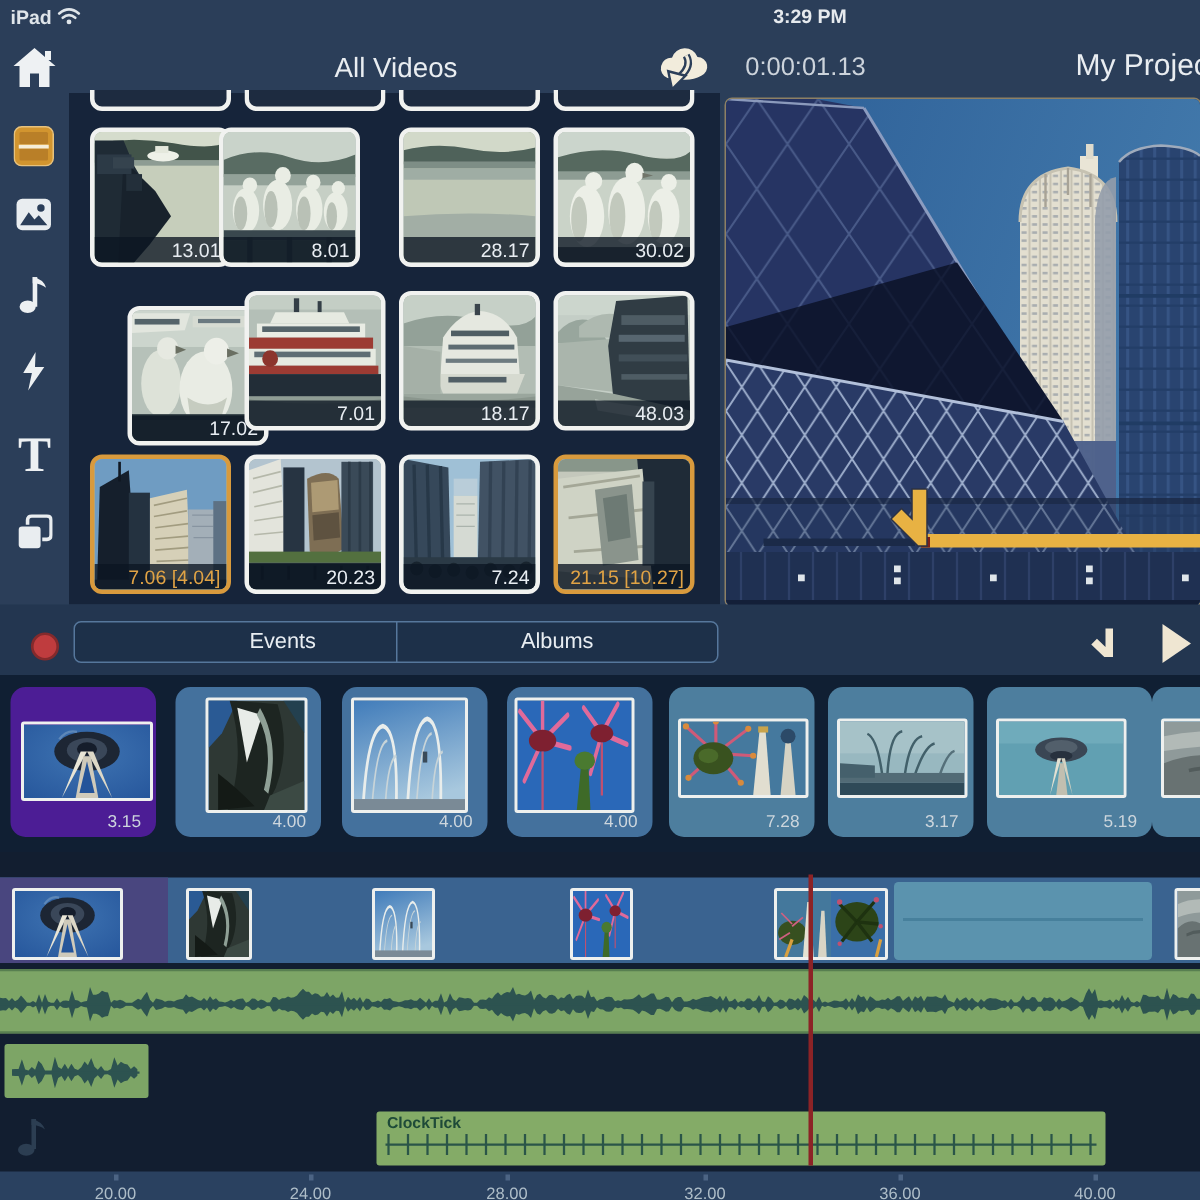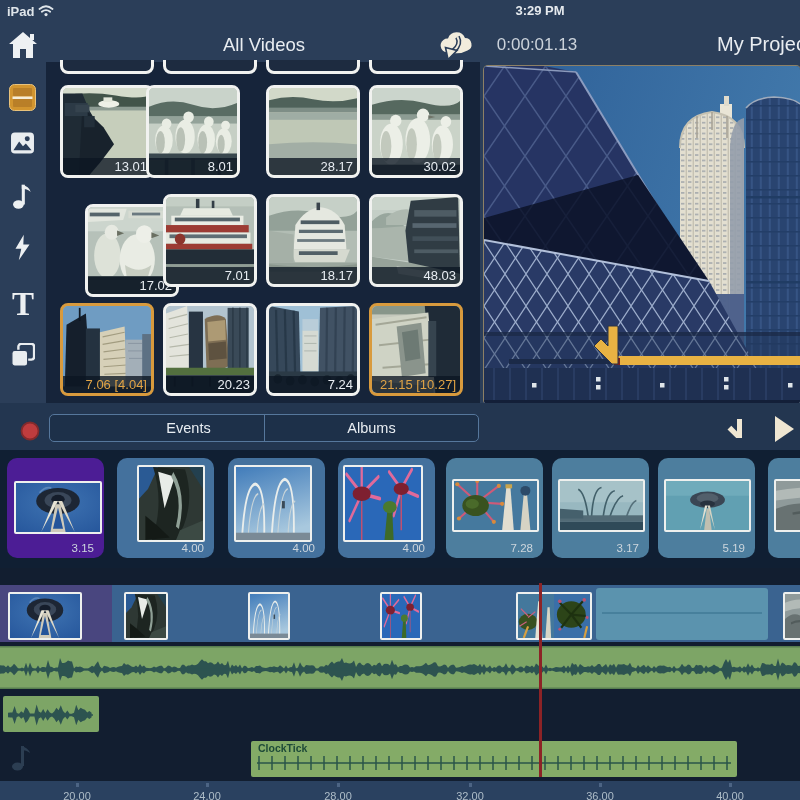--- a/index.html
+++ b/index.html
@@ -591,21 +591,21 @@
             <path d="M60,44 Q68,20 76,18"></path>
 </g>
 <path d="M80,44 Q86,26 92,24" stroke="#55707a" stroke-width="2" fill="none"></path>
 <rect y="42" width="100" height="8" fill="#526b76"></rect>
 <rect y="50" width="100" height="10" fill="#2f4a58"></rect>
 <path d="M0,34 L28,36 L28,46 L0,46 Z" fill="#45606c"></path>
 </svg>
       </div>
       <div class="clab">3.17</div>
     </div>
-<div class="card" style="left:658px;top:458px;width:97px;height:100px;background:#4d7e9e;">
+<div class="card" style="left:658px;top:458px;width:97px;height:100px;background:#4d7e9e;padding-left:13px;">
       <div class="cthumb" style="left:6px;top:21px;width:83px;height:49px;">
         <svg width="83" height="49" viewBox="0 0 100 60" preserveAspectRatio="none">
 <rect width="100" height="60" fill="#61a0b2"></rect>
 <rect width="100" height="18" fill="#6fabbb"></rect>
 <ellipse cx="50" cy="23" rx="21" ry="10" fill="#3a4654"></ellipse>
 <ellipse cx="50" cy="21" rx="13" ry="6" fill="#525f6b"></ellipse>
 <ellipse cx="50" cy="28" rx="9" ry="4" fill="#27313e"></ellipse>
 <path d="M41,60 L47,30 L50,30 Z" fill="#e2e0d2"></path>
 <path d="M59,60 L53,30 L50,30 Z" fill="#d4d2c2"></path>
 <path d="M46,60 L49,34 L52,34 L55,60 Z" fill="#c1bfb0"></path>

